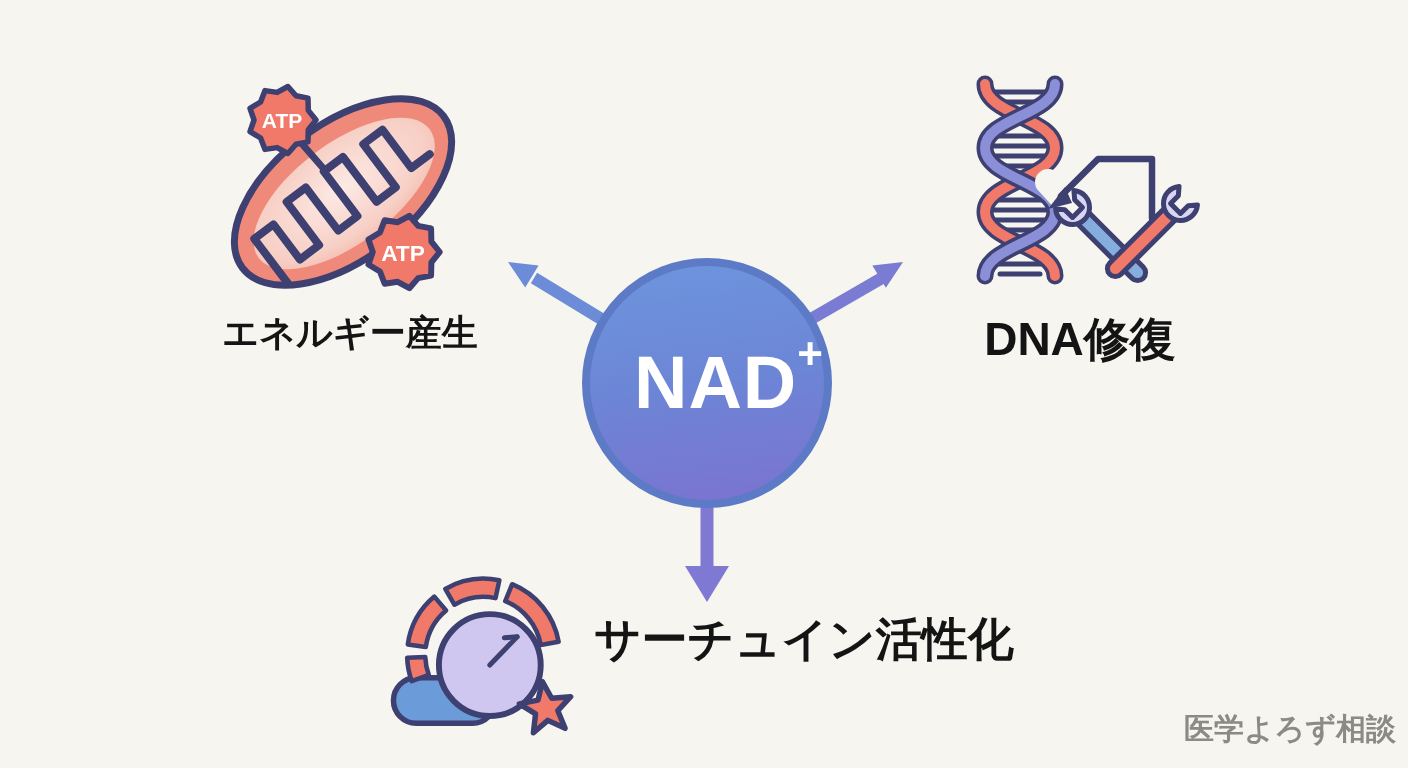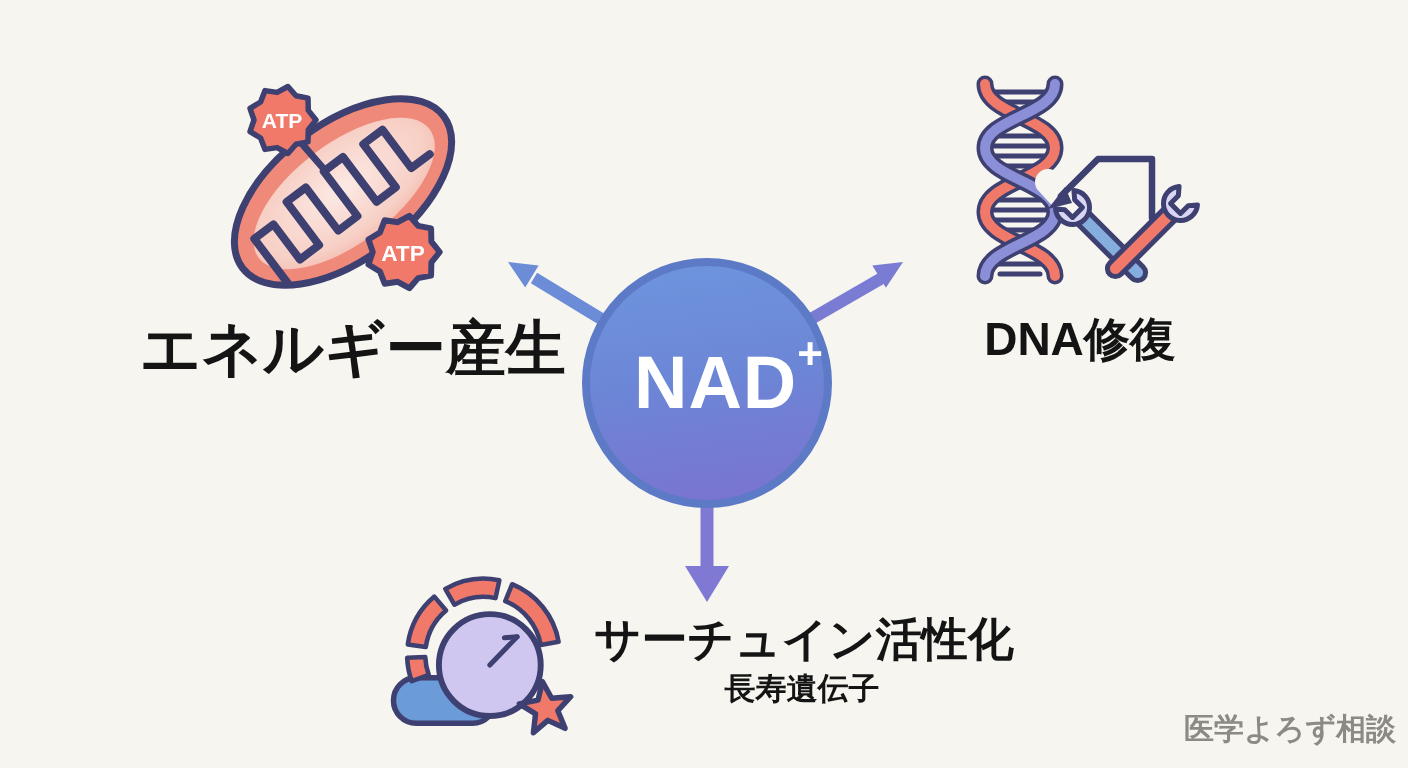--- a/index.html
+++ b/index.html
@@ -34,21 +34,21 @@
     position:relative;
     top:-14px;
     font-weight:800;
   }
   .node-label{
     color:#141414;
     font-weight:800;
     text-align:center;
     white-space:nowrap;
   }
-  #energy-label{left:140px;top:309px;width:420px;font-size:60px;}
+  #energy-label{left:140px;top:309px;width:420px;font-size:36px;}
   #dna-label{left:950px;top:309px;width:260px;font-size:46px;}
   #sirtuin-label{left:579px;top:609px;width:450px;font-size:46px;}
   #sirtuin-sublabel{left:597px;top:668px;width:410px;font-size:31px;font-weight:700;}
   #watermark{
     right:12px;bottom:18px;
     color:#8b8a85;
     font-size:30px;
     font-weight:600;
     white-space:nowrap;
   }
@@ -161,17 +161,16 @@
       <line x1="112" y1="116" x2="142" y2="85"></line>
       <line x1="142" y1="85" x2="128" y2="86"></line>
     </g>
 
     <polygon transform="translate(174,164) rotate(-8)" points="0,-30 -7.6,-10.5 -28.5,-9.3 -12.4,4 -17.6,24.3 0,13 17.6,24.3 12.4,4 28.5,-9.3 7.6,-10.5" fill="#f0796a" stroke="#3d4070" stroke-width="6" stroke-linejoin="round"></polygon>
   </svg>
 
   <div id="energy-label" class="abs node-label">エネルギー産生</div>
   <div id="dna-label" class="abs node-label">DNA修復</div>
   <div id="sirtuin-label" class="abs node-label">サーチュイン活性化</div>
-  <div id="sirtuin-sublabel" class="abs node-label">長寿遺伝子</div>
 
   <div id="watermark" class="abs">医学よろず相談</div>
 
 </div>
 
 </body></html>

